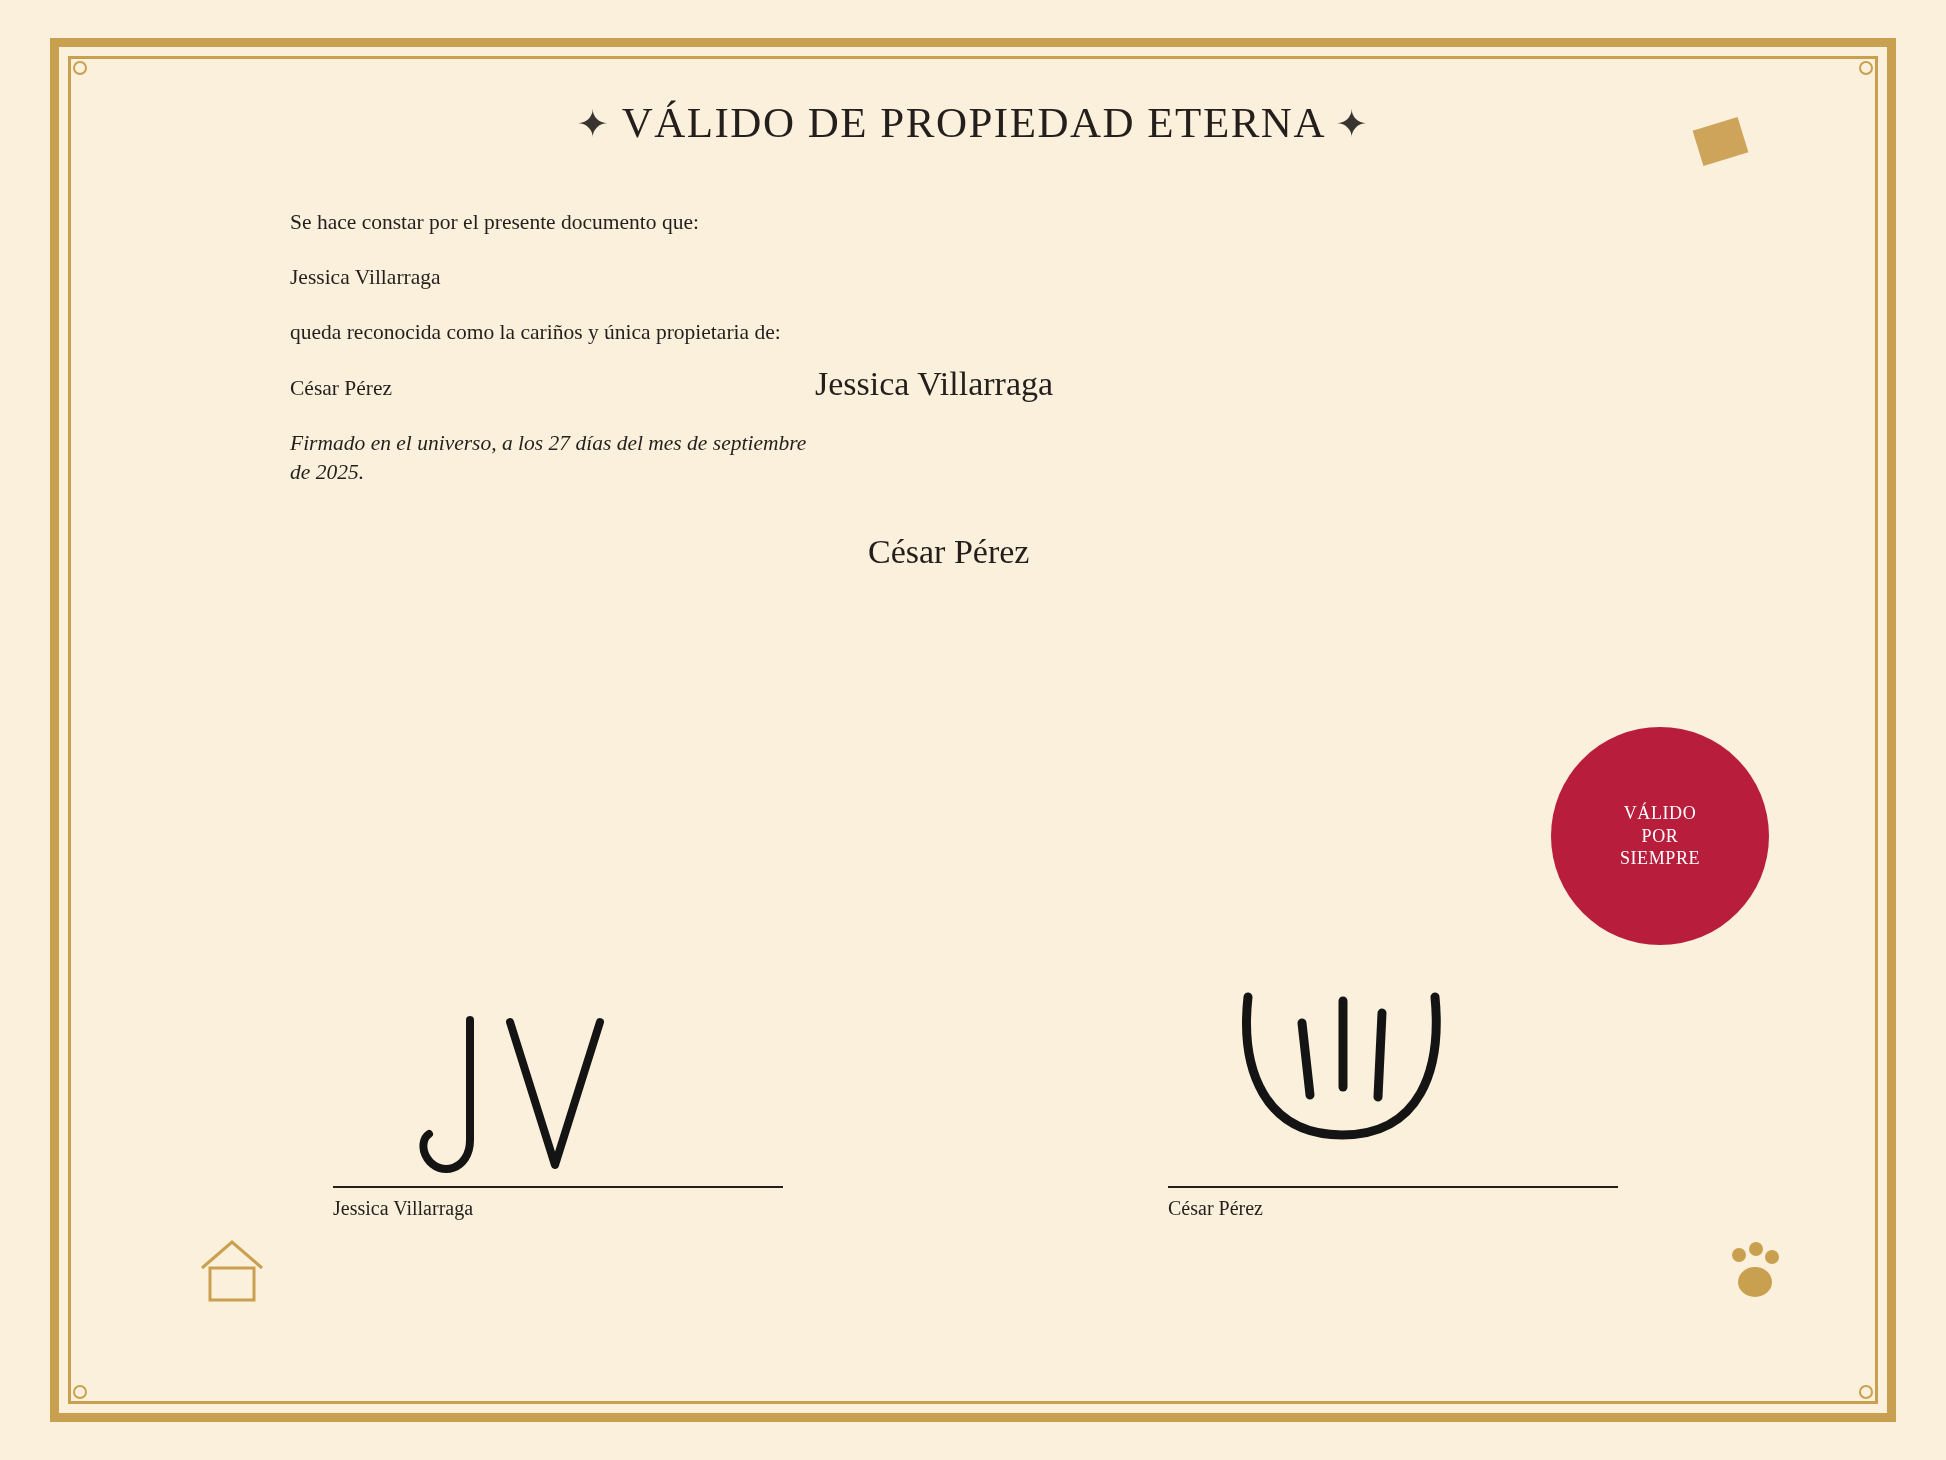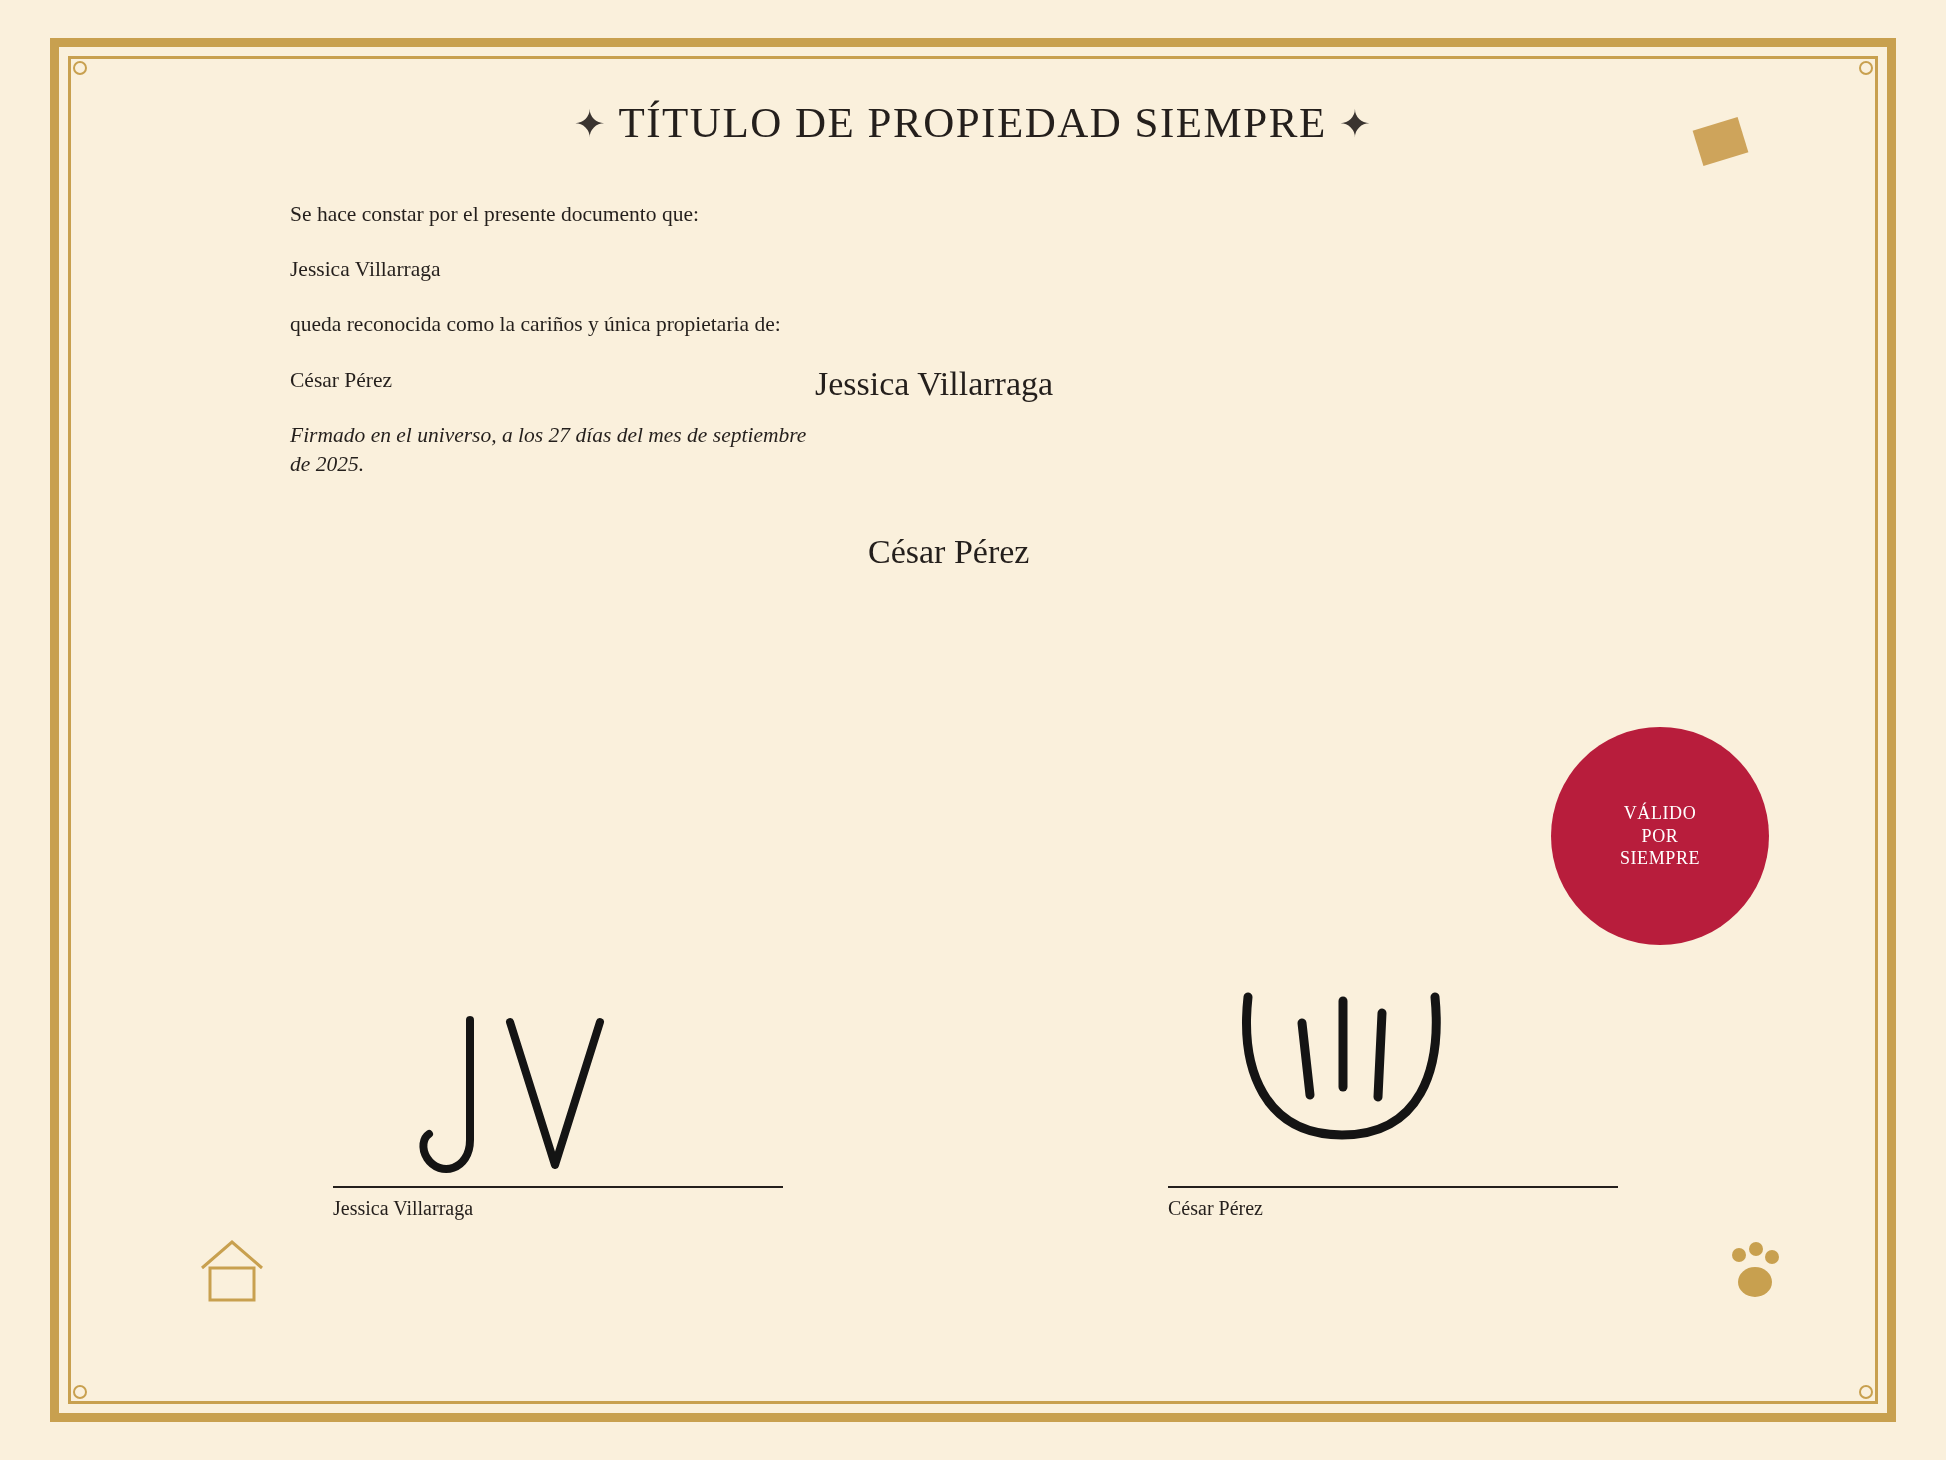--- a/index.html
+++ b/index.html
@@ -76,21 +76,21 @@
   
   .body-col {
     position: absolute;
     left: 290px;
     top: 200px;
     width: 520px;
   }
   .para {
     font-size: 21.5px;
     line-height: 1.36;
-    margin: 0 0 26px 0;
+    margin: 8px 0 26px 0;
     color: #241f1c;
   }
   .para:last-child { margin-bottom: 0; font-style: italic; }
 
   
   .name-big-1 {
     position: absolute;
     left: 815px;
     top: 365px;
     font-size: 34px;
@@ -178,21 +178,21 @@
 
   <div class="border-outer"></div>
   <div class="border-inner"></div>
   <div class="corner-dot corner-tl"></div>
   <div class="corner-dot corner-tr"></div>
   <div class="corner-dot corner-bl"></div>
   <div class="corner-dot corner-br"></div>
 
   <div class="title">
     <span class="glyph">✦</span>
-    <span>TÍTULO DE PROPIEDAD SIEMPRE</span>
+    <span>VÁLIDO DE PROPIEDAD ETERNA</span>
     <span class="glyph">✦</span>
   </div>
 
   <div class="body-col">
     <p class="para">Se hace constar por el presente documento que:</p>
     <p class="para">Jessica Villarraga</p>
     <p class="para">queda reconocida como la cariños y única propietaria de:</p>
     <p class="para">César Pérez</p>
     <p class="para">Firmado en el universo, a los 27 días del mes de septiembre de 2025.</p>
   </div>

